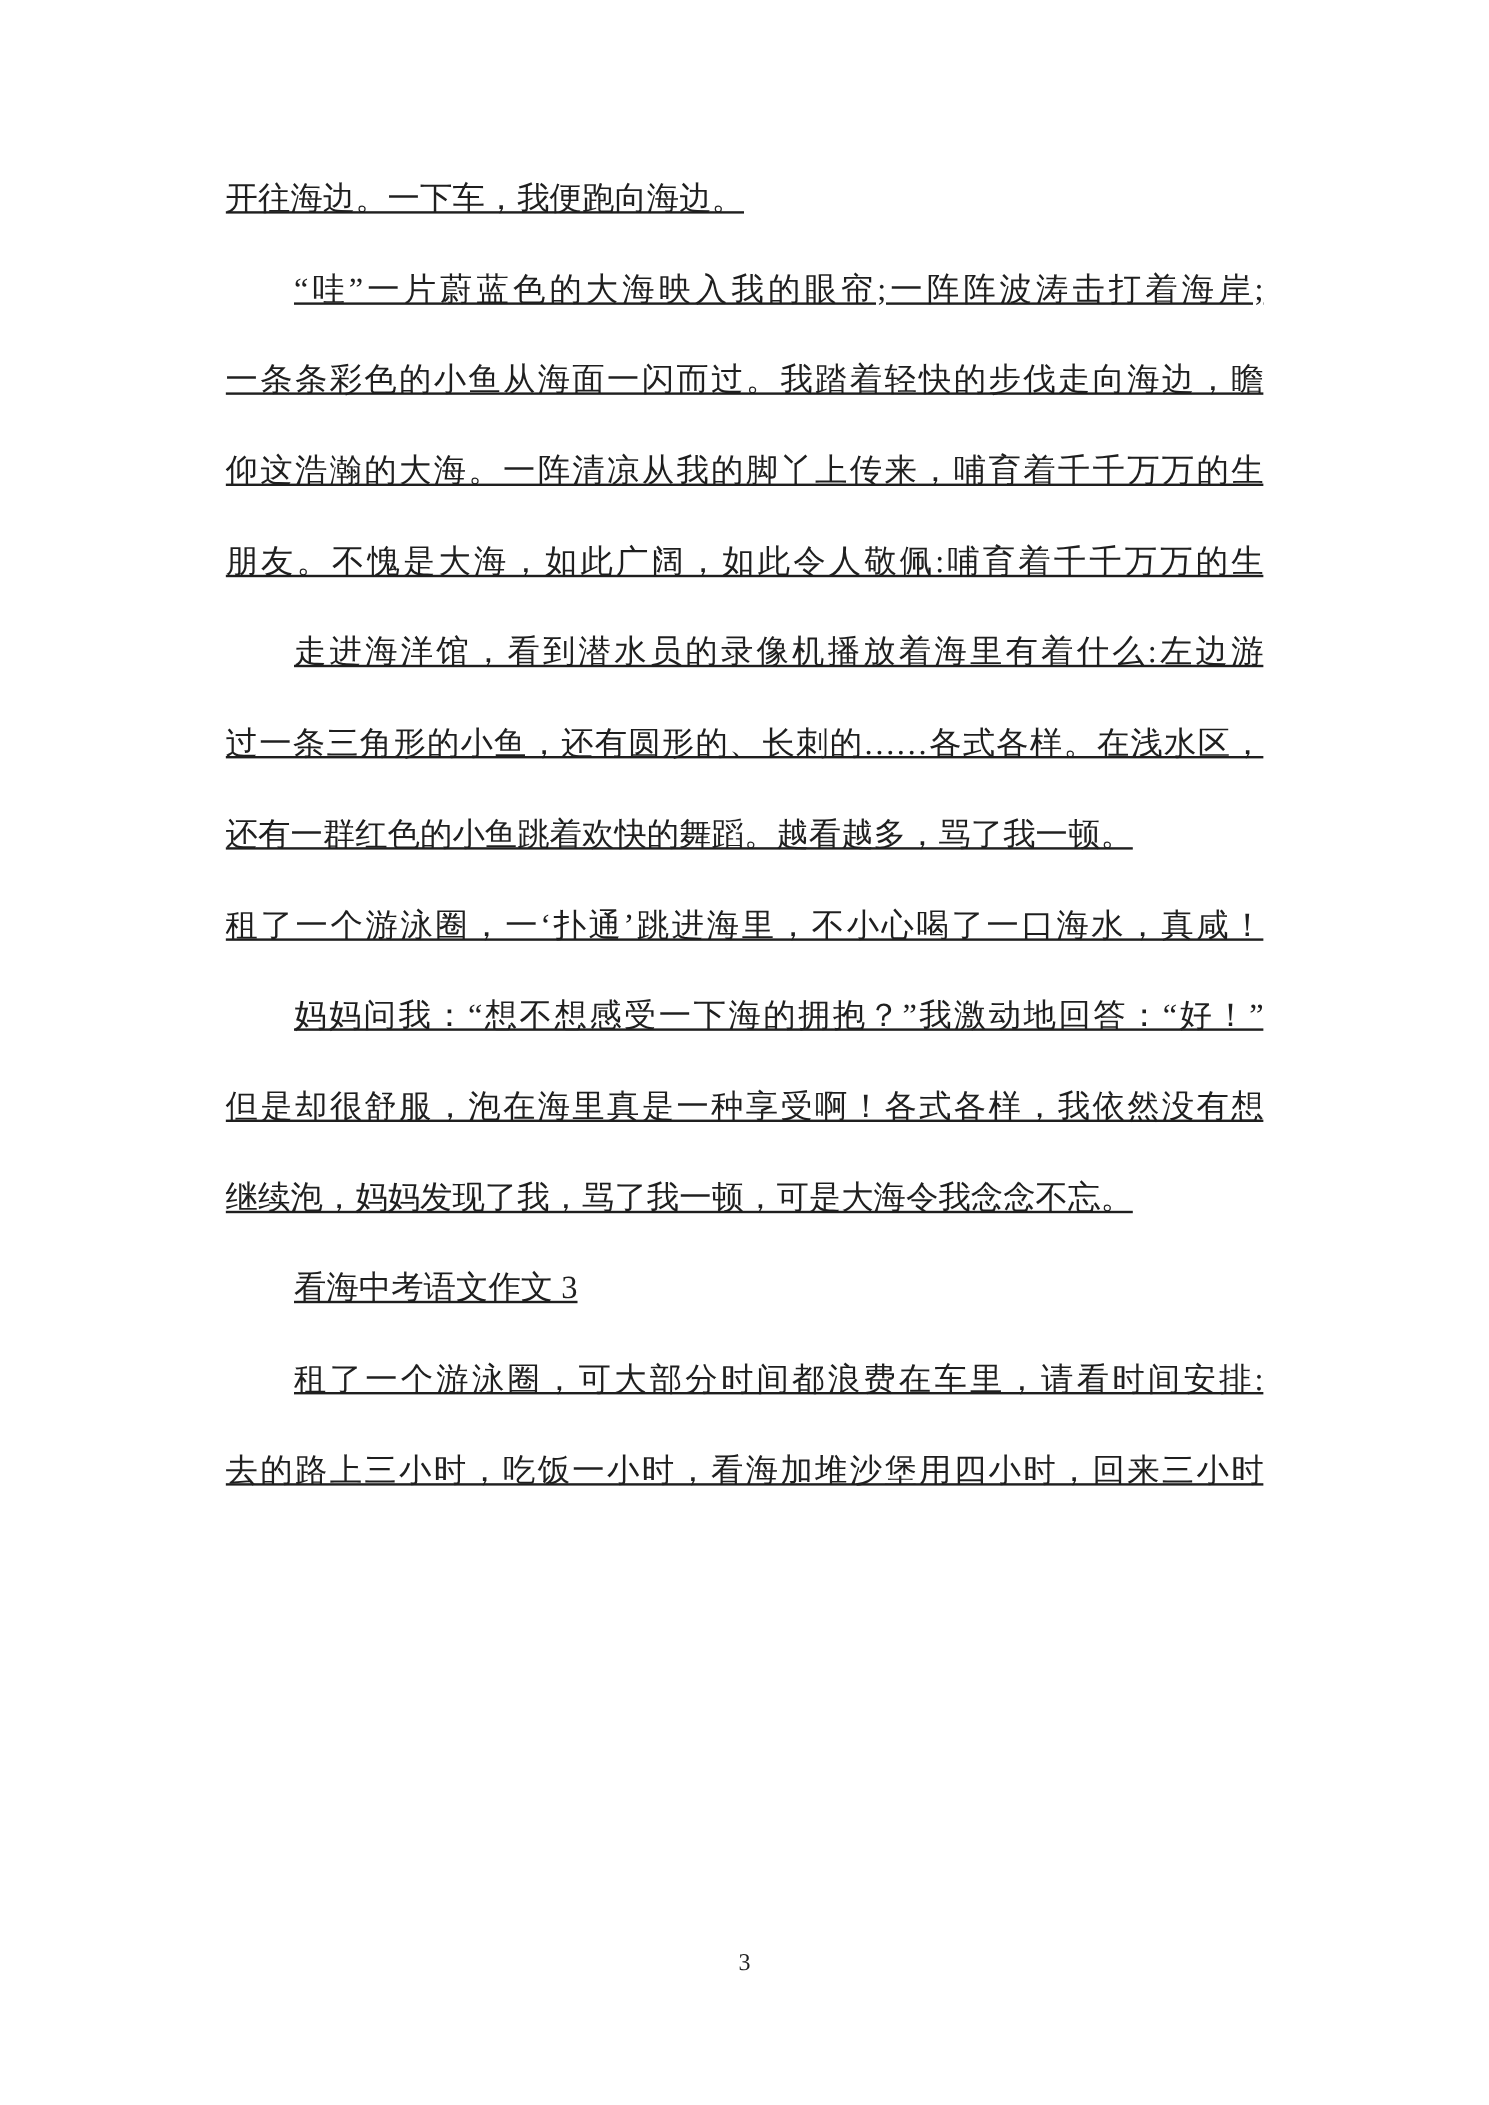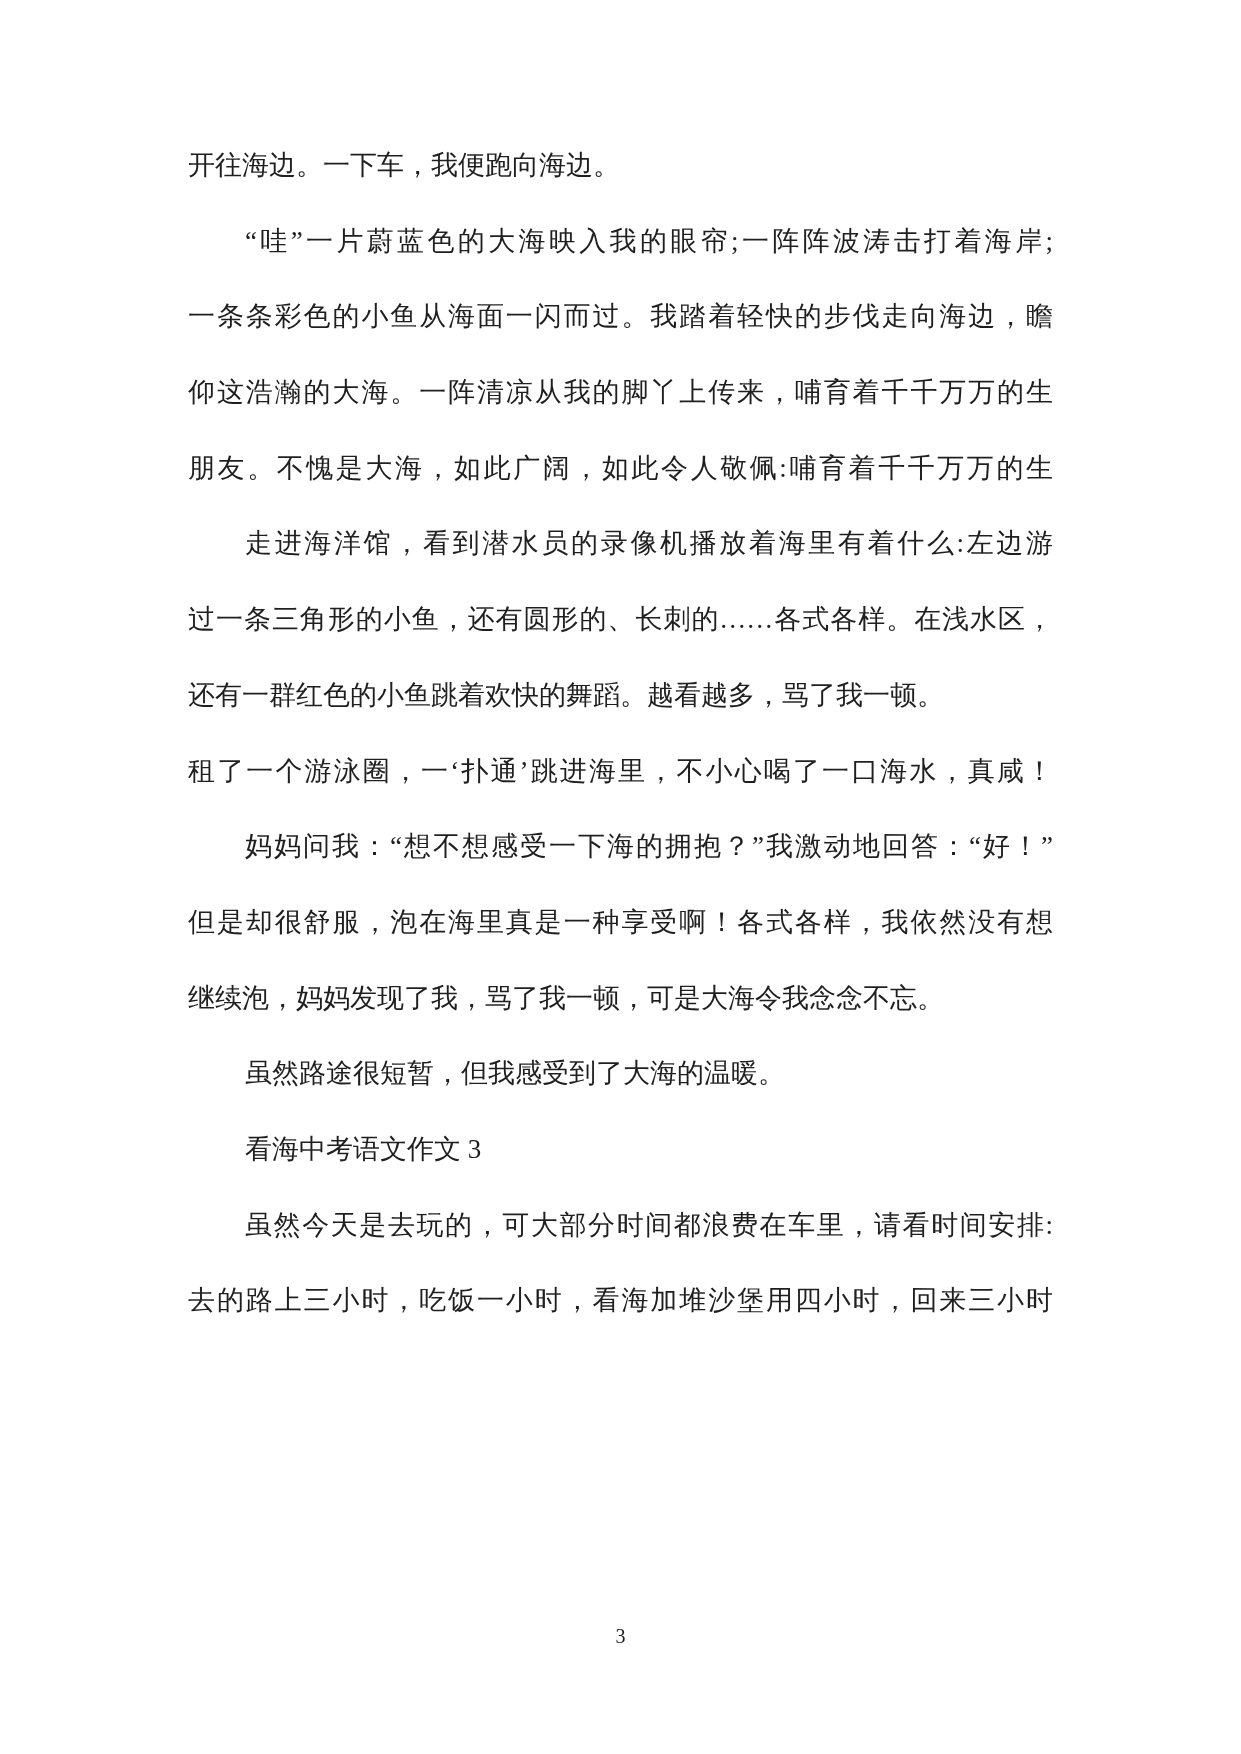--- a/index.html
+++ b/index.html
@@ -22,20 +22,21 @@
     width: 865px;
   }
   .text-line {
     font-size: 27px;
     line-height: 75.7px;
     height: 75.7px;
     white-space: normal;
     text-align: left;
     letter-spacing: 0;
     overflow: hidden;
+    text-decoration: underline;
   }
   .text-line.indent {
     text-indent: 57px;
   }
   .text-line.fill {
     text-align: justify;
     text-justify: inter-ideograph;
     text-align-last: justify;
   }
   .page-number {
@@ -59,19 +60,18 @@
       <div class="text-line fill">一条条彩色的小鱼从海面一闪而过。我踏着轻快的步伐走向海边，瞻</div>
       <div class="text-line fill">仰这浩瀚的大海。一阵清凉从我的脚丫上传来，哺育着千千万万的生</div>
       <div class="text-line fill">朋友。不愧是大海，如此广阔，如此令人敬佩:哺育着千千万万的生</div>
       <div class="text-line indent fill">走进海洋馆，看到潜水员的录像机播放着海里有着什么:左边游</div>
       <div class="text-line fill">过一条三角形的小鱼，还有圆形的、长刺的……各式各样。在浅水区，</div>
       <div class="text-line">还有一群红色的小鱼跳着欢快的舞蹈。越看越多，骂了我一顿。</div>
       <div class="text-line fill">租了一个游泳圈，一‘扑通’跳进海里，不小心喝了一口海水，真咸！</div>
       <div class="text-line indent fill">妈妈问我：“想不想感受一下海的拥抱？”我激动地回答：“好！”</div>
       <div class="text-line fill">但是却很舒服，泡在海里真是一种享受啊！各式各样，我依然没有想</div>
       <div class="text-line">继续泡，妈妈发现了我，骂了我一顿，可是大海令我念念不忘。</div>
-      <div class="text-line indent">虽然路途很短暂，但我感受到了大海的温暖。</div>
       <div class="text-line indent">看海中考语文作文 3</div>
-      <div class="text-line indent fill">虽然今天是去玩的，可大部分时间都浪费在车里，请看时间安排:</div>
+      <div class="text-line indent fill">租了一个游泳圈，可大部分时间都浪费在车里，请看时间安排:</div>
       <div class="text-line fill">去的路上三小时，吃饭一小时，看海加堆沙堡用四小时，回来三小时</div>
     </div>
   <div class="page-number">3</div>
 </div>
 
 </body></html>

